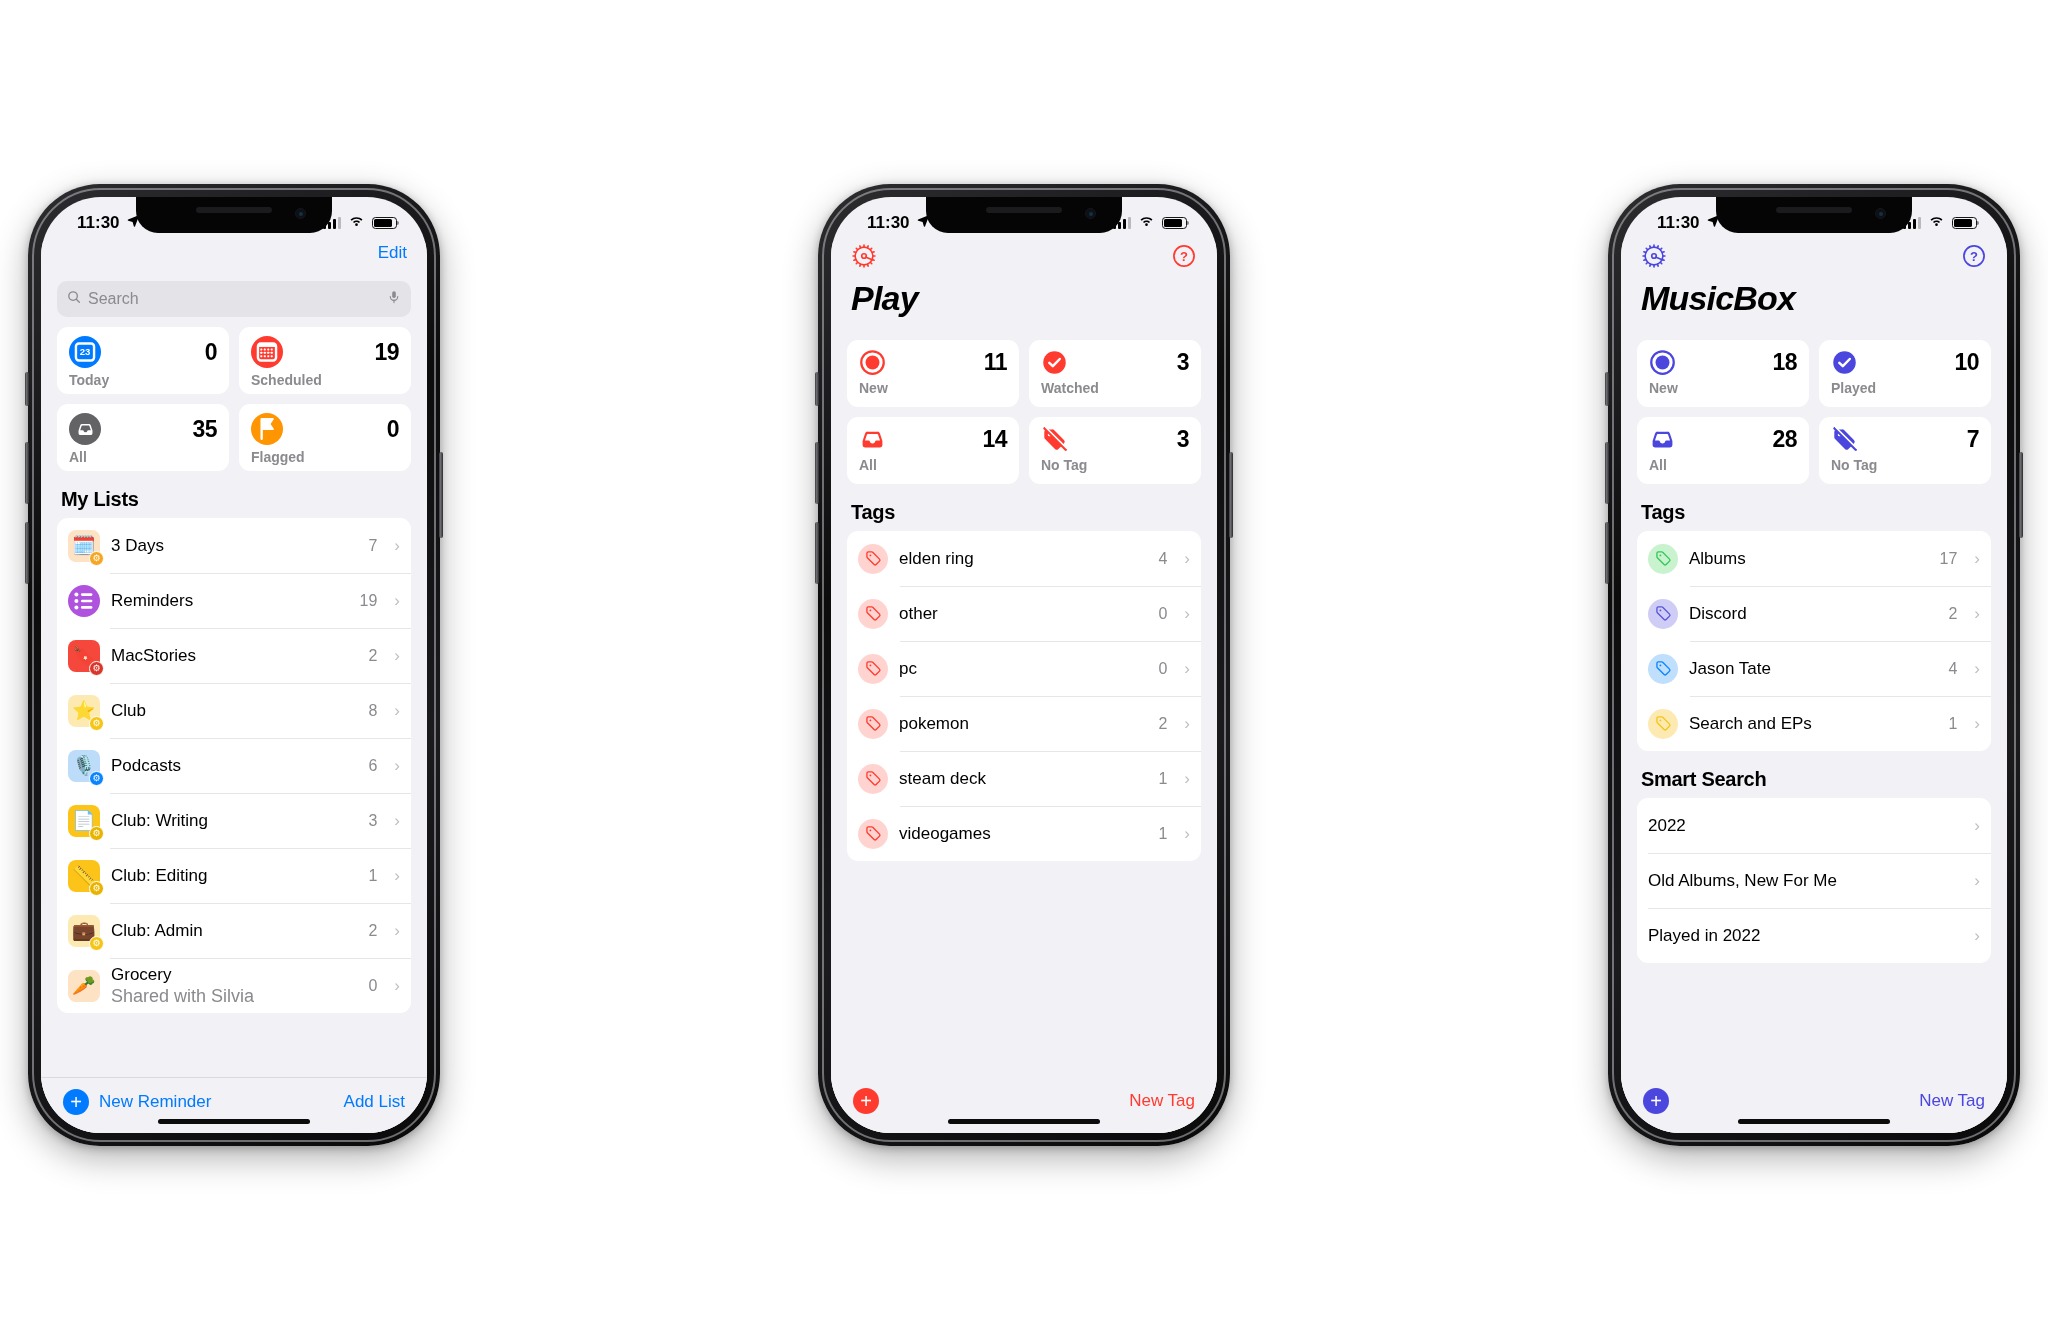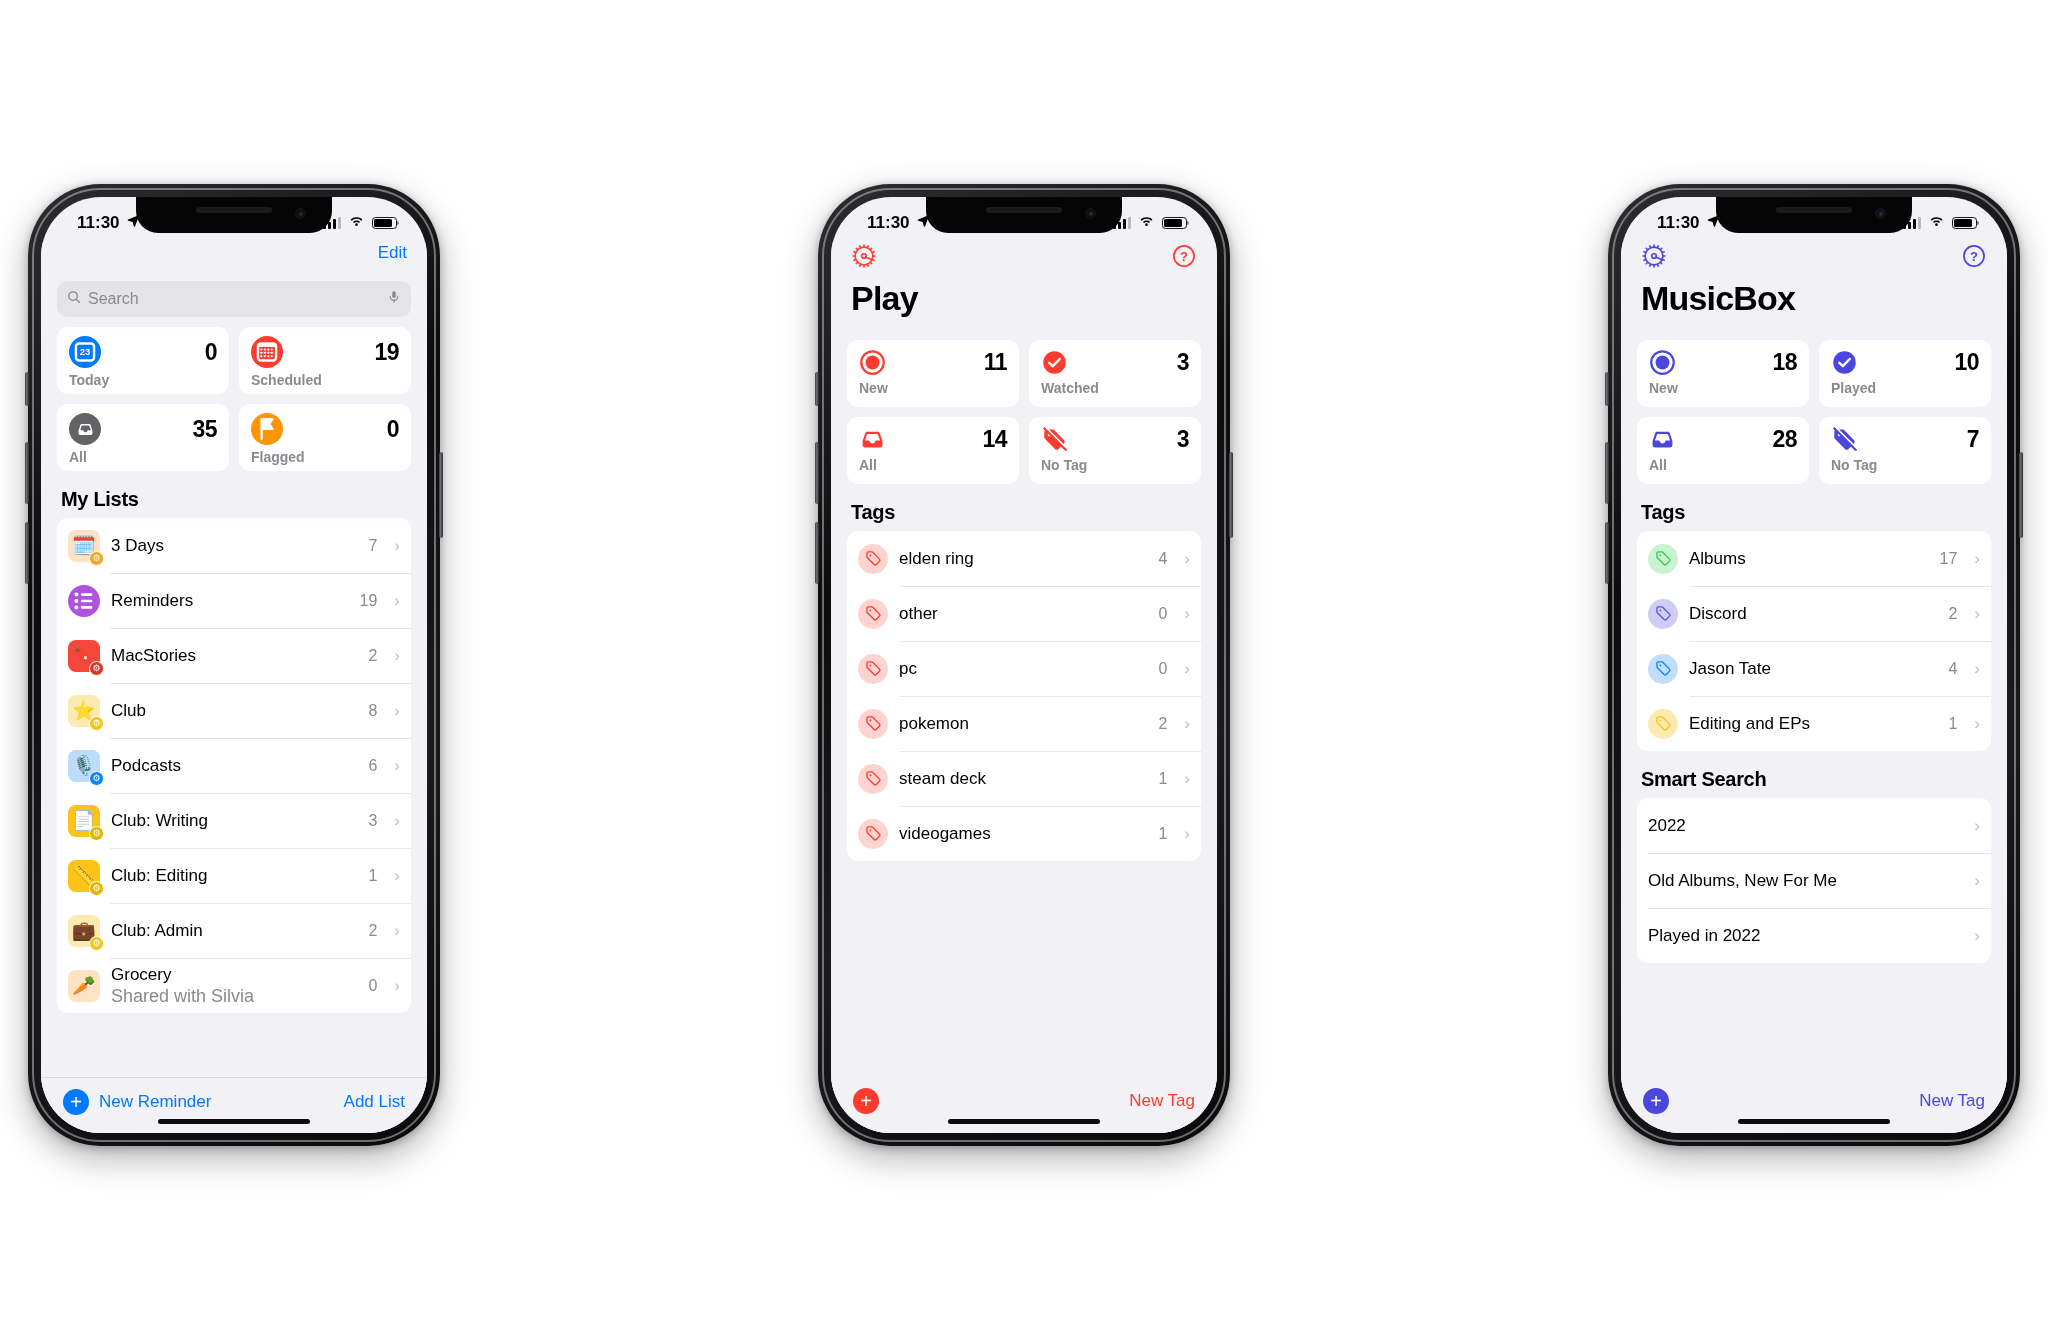--- a/index.html
+++ b/index.html
@@ -130,21 +130,21 @@
     background: #e3e3e8;
     display:flex; align-items:center; gap:6px;
     padding: 0 9px;
     color:#8a8a8f; font-size:16px;
   }
   .searchbar .grow { flex:1; }
 
   
   .bigtitle {
     font-size: 34px; font-weight: 800; letter-spacing:-0.8px;
-    color:#000; padding: 4px 4px 12px 4px;
+    color:#000; padding: 4px 4px 12px 4px; font-style: italic;
   }
 
   
   .cards {
     display:grid; grid-template-columns: 1fr 1fr;
     gap: 10px;
     margin-top: 10px;
   }
   .card {
     background:#fff; border-radius:11px;
@@ -747,21 +747,21 @@
       <span class="cnt">4</span>
       <span class="chev">›</span>
     </div>
               <div class="row">
       <span class="tagbadge" style="background:#fdeab3">
                   <span style="width:19px;height:19px;display:block"><svg viewBox="0 0 24 24" width="100%" height="100%" fill="none" stroke="#f5c518" stroke-width="1.7">
                       <path d="M11 4.2 19.6 12.8a1.8 1.8 0 0 1 0 2.5l-4.3 4.3a1.8 1.8 0 0 1-2.5 0L4.2 11a1.8 1.8 0 0 1-.5-1.2V5.5a1.8 1.8 0 0 1 1.8-1.8h4.3a1.8 1.8 0 0 1 1.2.5Z" stroke-linejoin="round"></path>
                       <circle cx="8.1" cy="8.1" r="1.15" fill="#f5c518" stroke="none"></circle>
                     </svg></span>
                 </span>
-      <span class="name">Editing and EPs</span>
+      <span class="name">Search and EPs</span>
       <span class="cnt">1</span>
       <span class="chev">›</span>
     </div>
             </div>
             <div class="sect">Smart Search</div>
        <div class="group">
               <div class="row plain">
 
       <span class="name">2022</span>
 

